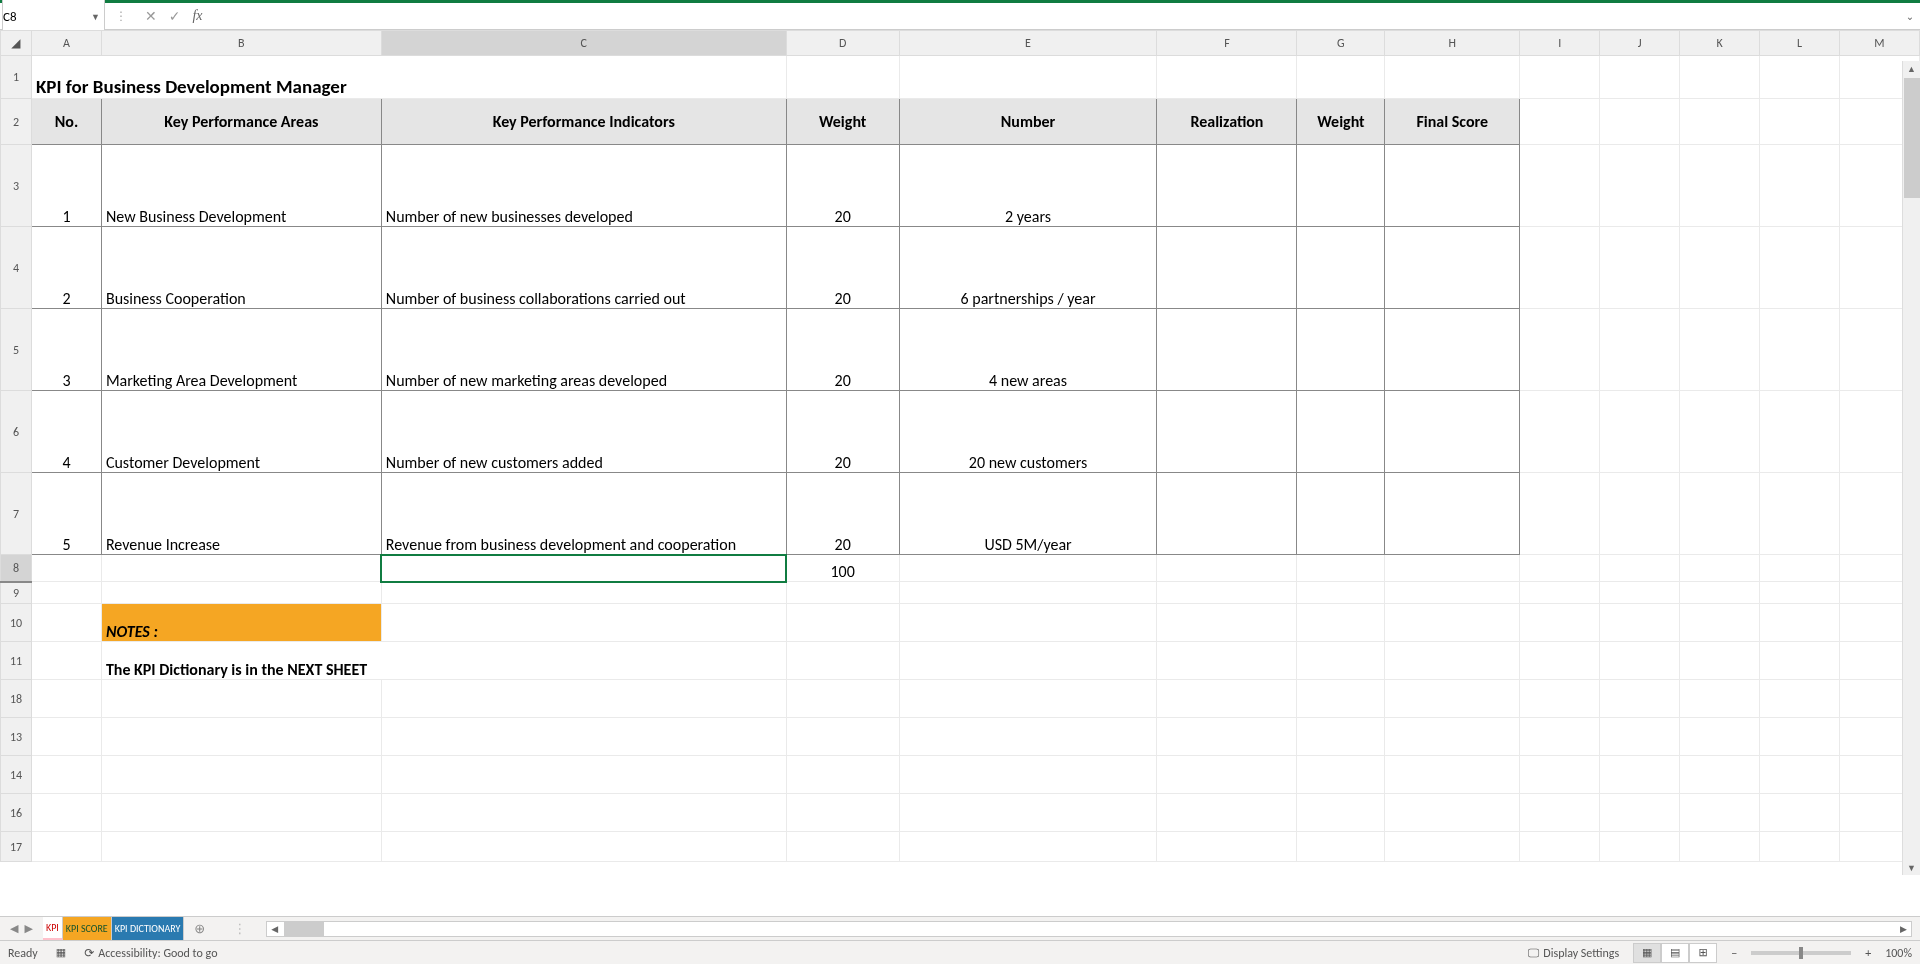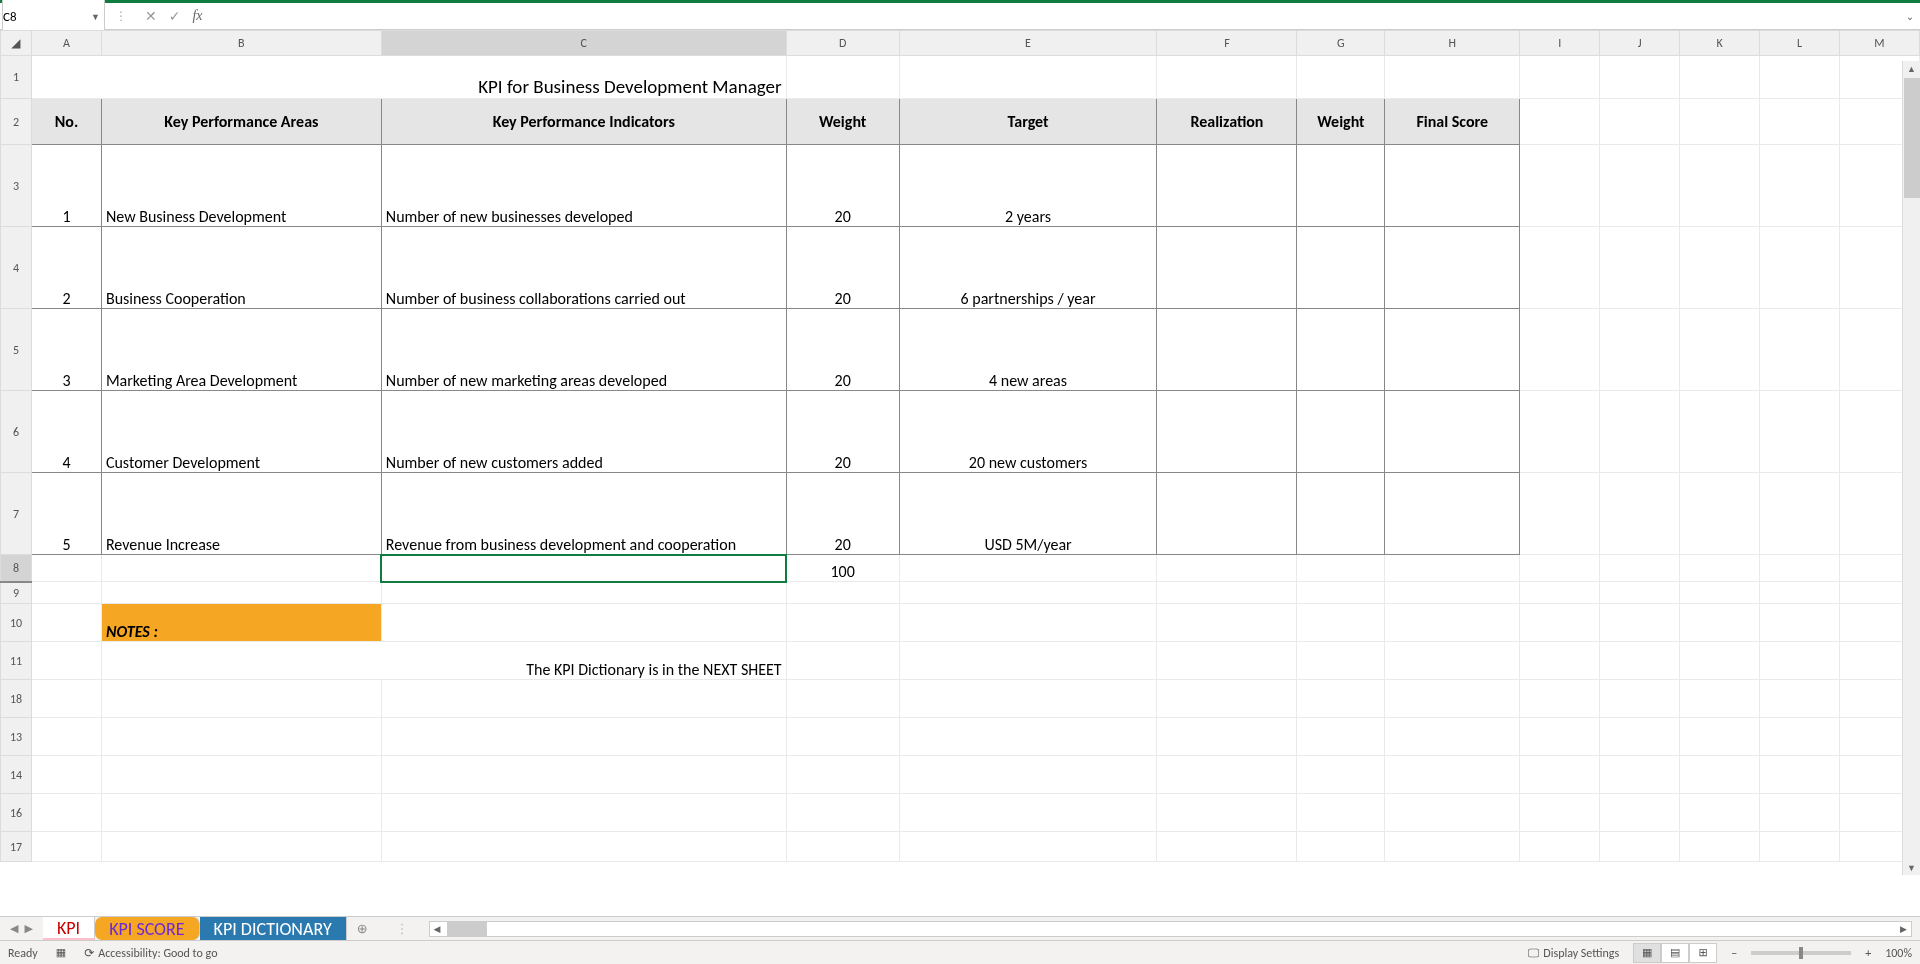--- a/index.html
+++ b/index.html
@@ -15,33 +15,33 @@
 .fb-input { flex: 1; height: 22px; border: none; outline: none; padding-left: 6px; font-size: 13px; }
 .fb-expand { width: 20px; color: #666; font-size: 10px; text-align: center; }
 
 .grid-area { position: relative; height: 893px; overflow: hidden; }
 table.sheet { border-collapse: collapse; table-layout: fixed; }
 .col-corner { width: 31px; }
 .row-hdr, .col-hdr { background: #f0f0f0; text-align: center; font-size: 12px; color: #555; border: 1px solid #dcdcdc; font-weight: normal; }
 .col-hdr { height: 25px; }
 .row-hdr { width: 31px; }
 td.cell { border: 1px solid #eaeaea; font-size: 16px; padding: 0 4px; overflow: hidden; white-space: nowrap; vertical-align: bottom; }
-.bold { font-weight: normal; text-align: right; }
+.bold { font-weight: bold; }
 .center { text-align: center; }
 .header-gold { background: #e5e5e5; font-weight: bold; text-align: center; border: 1px solid #888 !important; }
 .bordered-data { border: 1px solid #888 !important; }
 .notes-cell { background: #f5a623; font-weight: bold; font-style: italic; padding-left: 6px; }
 .selected-cell { outline: 2px solid #107c41; outline-offset: -1px; }
 .selected-row-hdr, .selected-col-hdr { background: #d4d4d4; }
 
 .sheet-tabs-bar { position: absolute; bottom: 24px; left: 0; right: 0; height: 24px; background: #f3f2f1; border-top: 1px solid #ccc; display: flex; align-items: stretch; }
 .tab-nav { display: flex; align-items: center; gap: 6px; padding: 0 10px; color: #888; font-size: 11px; }
-.sheet-tab { padding: 0 14px; display: flex; align-items: center; font-size: 18px; border-right: 1px solid #ccc; cursor: default; position: relative; }
+.sheet-tab { padding: 0 3px; display: flex; align-items: center; font-size: 10px; border-right: 1px solid #ccc; cursor: default; position: relative; }
 .tab-kpi { color: #c00; background: #fff; border-bottom: 2px solid #ffc0cb; }
-.tab-score { color: #6d28d9; background: #f5a623; font-weight: normal; border-radius: 7px; }
+.tab-score { color: #14532d; background: #f5a623; font-weight: normal; }
 .tab-dict { color: #fff; background: #2a7ab0; }
 .tab-plus { padding: 0 10px; color: #888; display: flex; align-items: center; }
 .hscroll-area { flex: 1; display: flex; align-items: center; padding: 0 8px; }
 .drag-dots { color: #bbb; padding: 0 10px; }
 .hscroll { flex: 1; display: flex; align-items: center; justify-content: space-between; border: 1px solid #ccc; height: 16px; background: #fff; margin-left: 10px; }
 .hscroll span { font-size: 9px; color: #666; padding: 0 4px; }
 .hscroll-thumb { width: 40px; height: 14px; background: #ccc; margin-left: 2px; }
 
 .status-bar { position: absolute; bottom: 0; left: 0; right: 0; height: 24px; background: #f3f2f1; border-top: 1px solid #ccc; display: flex; align-items: center; font-size: 12px; color: #555; padding: 0 8px; justify-content: space-between; }
 .status-left { display: flex; align-items: center; gap: 18px; }
@@ -129,21 +129,21 @@
           <td class="cell"></td>
           <td class="cell"></td>
           <td class="cell"></td>
   </tr>
   <tr style="height:46px">
     <th class="row-hdr">2</th>
     <td class="cell header-gold" style="vertical-align:middle">No.</td>
     <td class="cell header-gold" style="vertical-align:middle">Key Performance Areas</td>
     <td class="cell header-gold" style="vertical-align:middle">Key Performance Indicators</td>
     <td class="cell header-gold" style="vertical-align:middle">Weight</td>
-    <td class="cell header-gold" style="vertical-align:middle">Target</td>
+    <td class="cell header-gold" style="vertical-align:middle">Number</td>
     <td class="cell header-gold" style="vertical-align:middle">Realization</td>
     <td class="cell header-gold" style="vertical-align:middle">Weight</td>
     <td class="cell header-gold" style="vertical-align:middle">Final Score</td>
     <td class="cell"></td>
           <td class="cell"></td>
           <td class="cell"></td>
           <td class="cell"></td>
           <td class="cell"></td>
   </tr>
   <tr style="height:82px">

